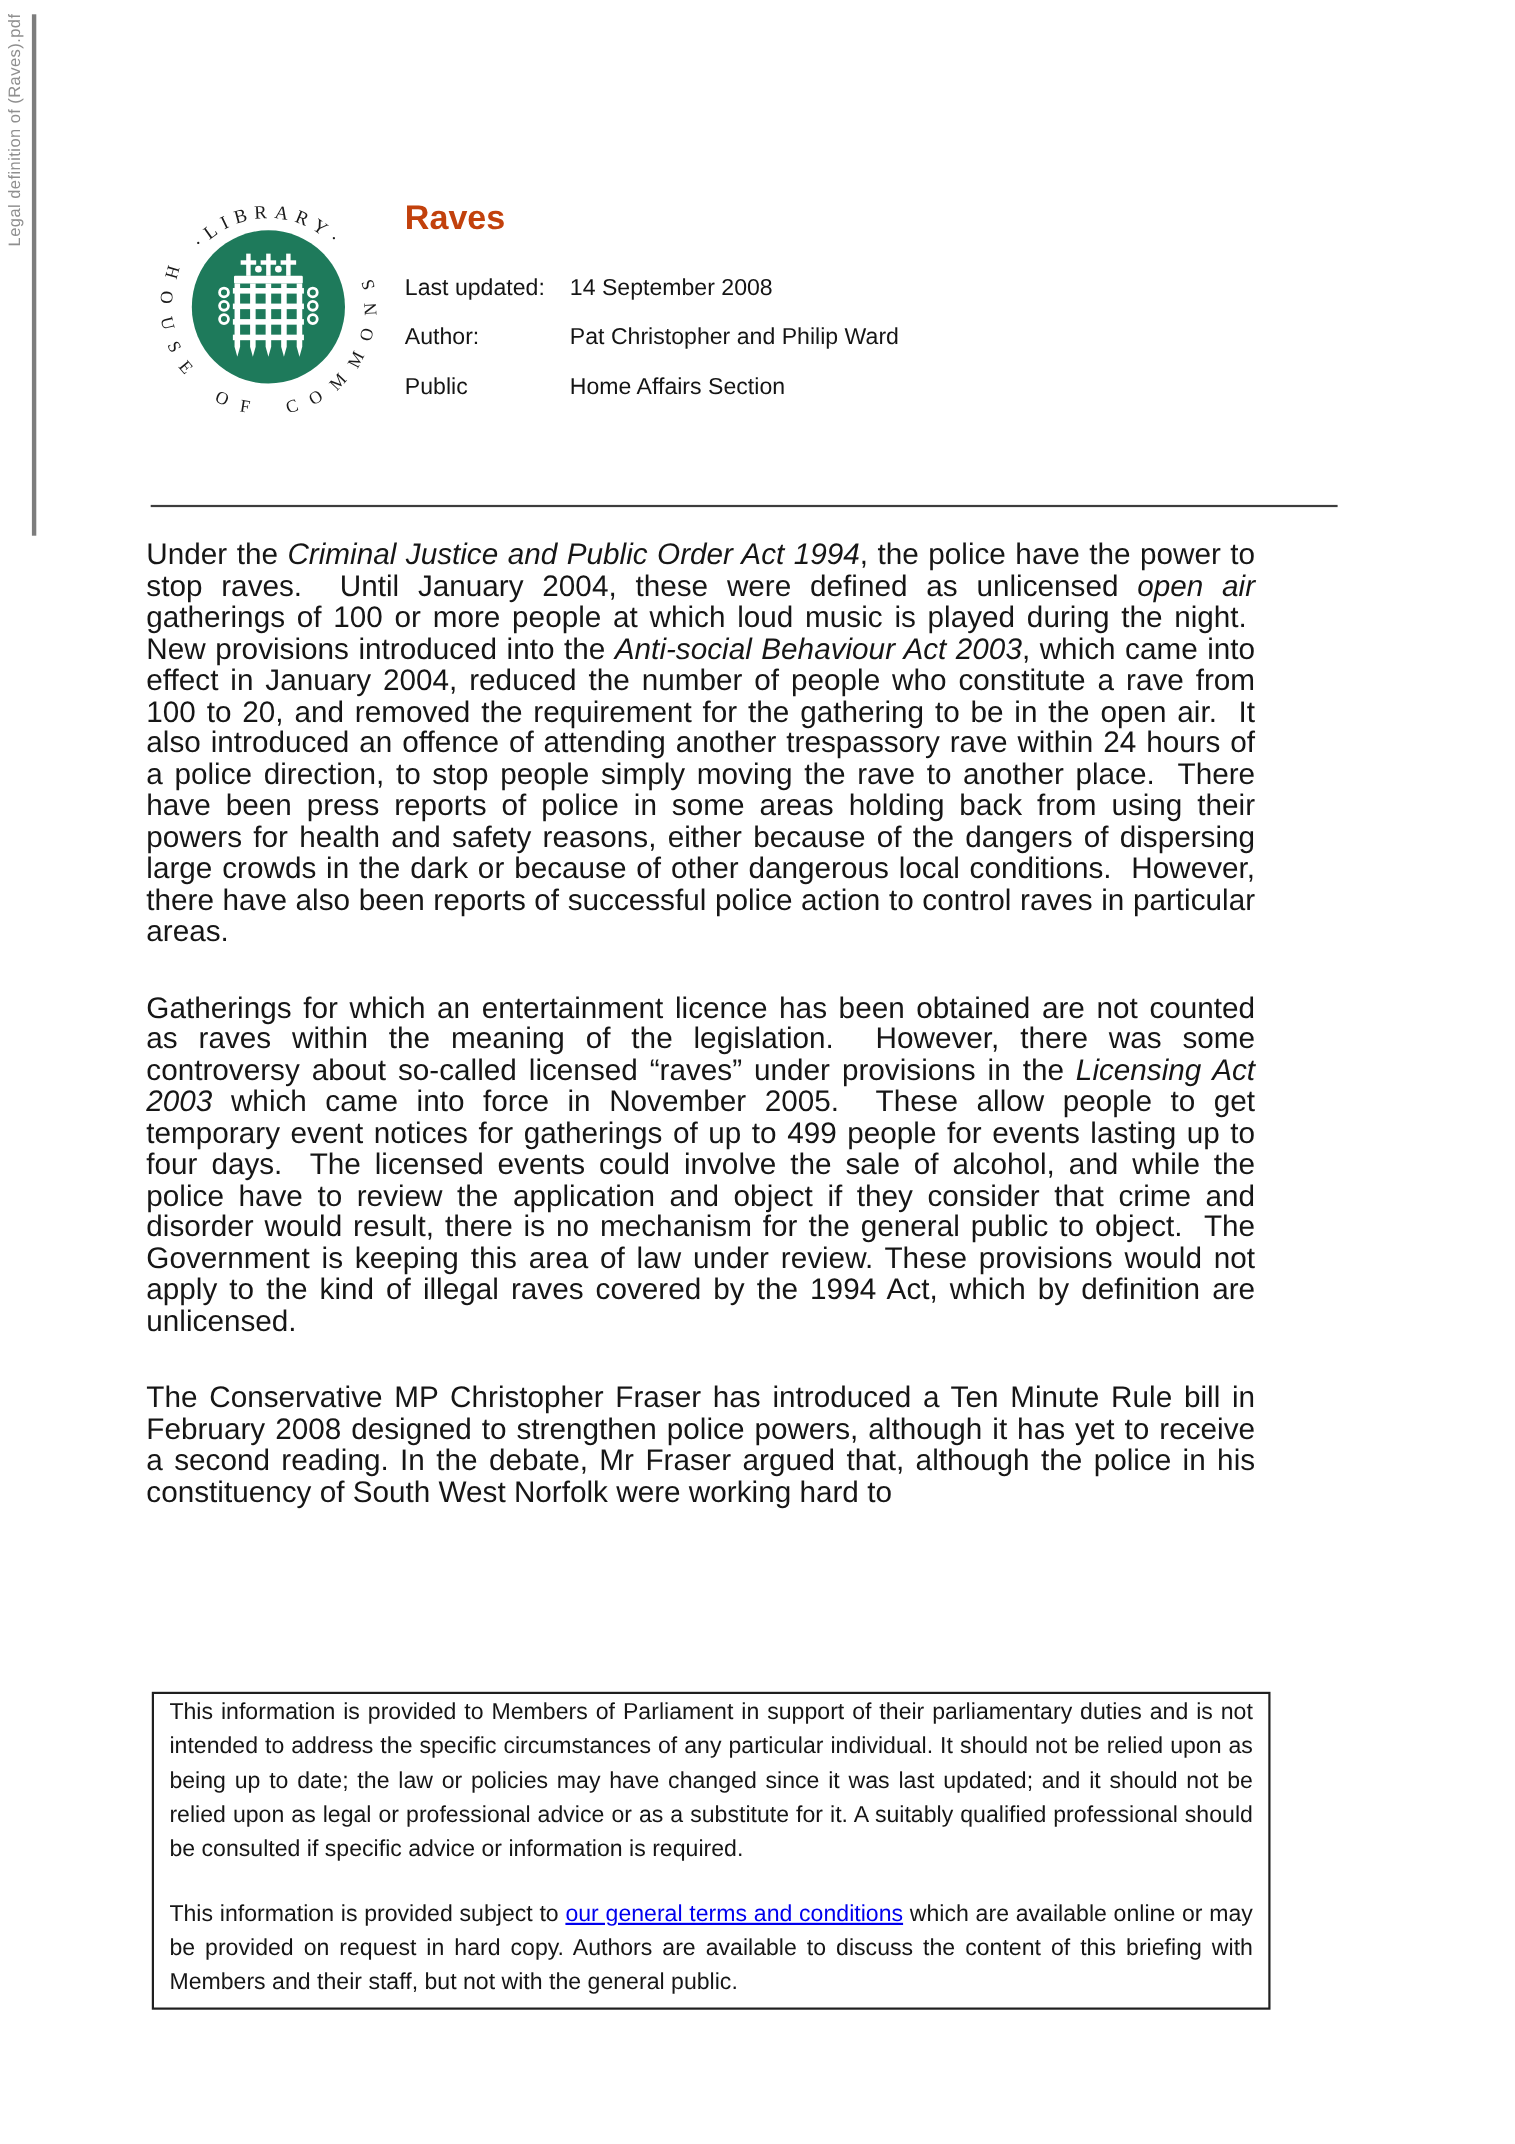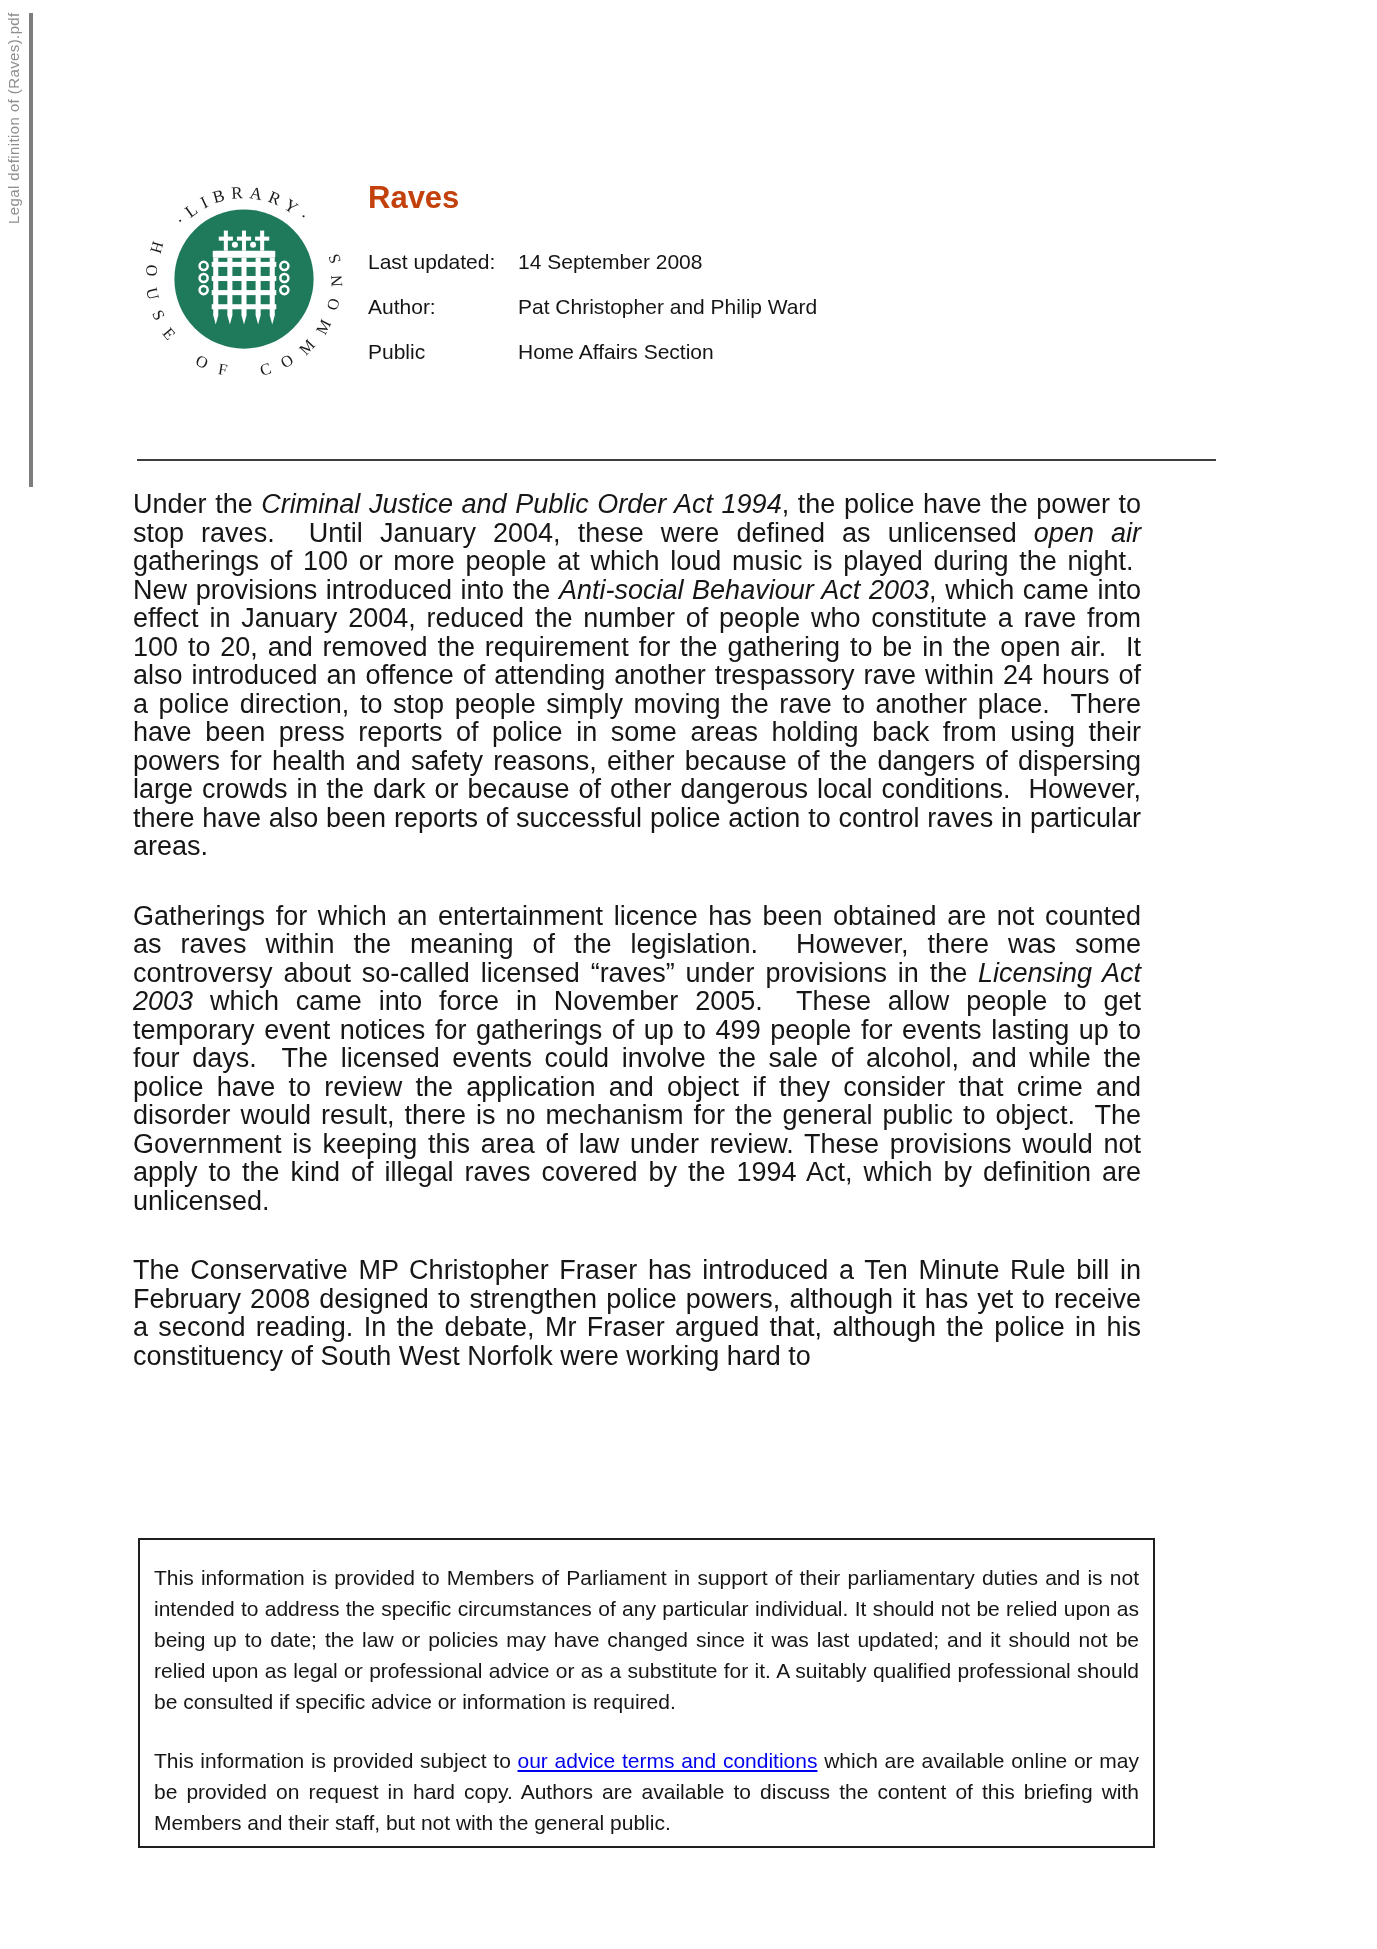--- a/index.html
+++ b/index.html
@@ -50,21 +50,21 @@
     position: absolute; left: 133px; top: 490px; width: 1008px;
     font-size: 27px; line-height: 28.5px; color: #161616;
   }
   .body-text p { text-align: justify; margin: 0 0 41px 0; }
   .body-text p:last-child { margin-bottom: 12px; }
   em { font-style: italic; }
 
   
   .disclaimer {
     position: absolute; left: 138px; top: 1538px; width: 1017px;
-    border: 2px solid #1f1f1f; padding: 22px 14px 8px 14px;
+    border: 2px solid #1f1f1f; padding: 1px 14px 8px 14px;
     font-size: 21px; line-height: 31px; color: #161616;
   }
   .disclaimer p { text-align: justify; margin: 0; }
   .disclaimer p + p { margin-top: 28px; }
 
   a.doc-link { color: #0000ee; text-decoration: underline; cursor: pointer; }
 </style>
 </head>
 <body>
 
@@ -139,16 +139,16 @@
   <div class="rule"></div>
 
   <div class="body-text">
     <p><span>Under the </span><em>Criminal Justice and Public Order Act 1994</em><span>, the police have the power to stop raves.&nbsp; Until January 2004, these were defined as unlicensed </span><em>open air</em><span> gatherings of 100 or more people at which loud music is played during the night.&nbsp; New provisions introduced into the </span><em>Anti-social Behaviour Act 2003</em><span>, which came into effect in January 2004, reduced the number of people who constitute a rave from 100 to 20, and removed the requirement for the gathering to be in the open air.&nbsp; It also introduced an offence of attending another trespassory rave within 24 hours of a police direction, to stop people simply moving the rave to another place.&nbsp; There have been press reports of police in some areas holding back from using their powers for health and safety reasons, either because of the dangers of dispersing large crowds in the dark or because of other dangerous local conditions.&nbsp; However, there have also been reports of successful police action to control raves in particular areas.</span></p>
     <p><span>Gatherings for which an entertainment licence has been obtained are not counted as raves within the meaning of the legislation.&nbsp; However, there was some controversy about so-called licensed “raves” under provisions in the </span><em>Licensing Act 2003</em><span> which came into force in November 2005.&nbsp; These allow people to get temporary event notices for gatherings of up to 499 people for events lasting up to four days.&nbsp; The licensed events could involve the sale of alcohol, and while the police have to review the application and object if they consider that crime and disorder would result, there is no mechanism for the general public to object.&nbsp; The Government is keeping this area of law under review. These provisions would not apply to the kind of illegal raves covered by the 1994 Act, which by definition are unlicensed.</span></p>
     <p><span>The Conservative MP Christopher Fraser has introduced a Ten Minute Rule bill in February 2008 designed to strengthen police powers, although it has yet to receive a second reading. In the debate, Mr Fraser argued that, although the police in his constituency of South West Norfolk were working hard to</span></p>
   </div>
 
   <div class="disclaimer">
     <p><span>This information is provided to Members of Parliament in support of their parliamentary duties and is not intended to address the specific circumstances of any particular individual. It should not be relied upon as being up to date; the law or policies may have changed since it was last updated; and it should not be relied upon as legal or professional advice or as a substitute for it. A suitably qualified professional should be consulted if specific advice or information is required.</span></p>
-    <p><span>This information is provided subject to </span><a href="#" class="doc-link">our advice terms and conditions</a><span> which are available online or may be provided on request in hard copy. Authors are available to discuss the content of this briefing with Members and their staff, but not with the general public.</span></p>
+    <p><span>This information is provided subject to </span><a href="#" class="doc-link">our general terms and conditions</a><span> which are available online or may be provided on request in hard copy. Authors are available to discuss the content of this briefing with Members and their staff, but not with the general public.</span></p>
   </div>
 
 </div>
 
 </body></html>

